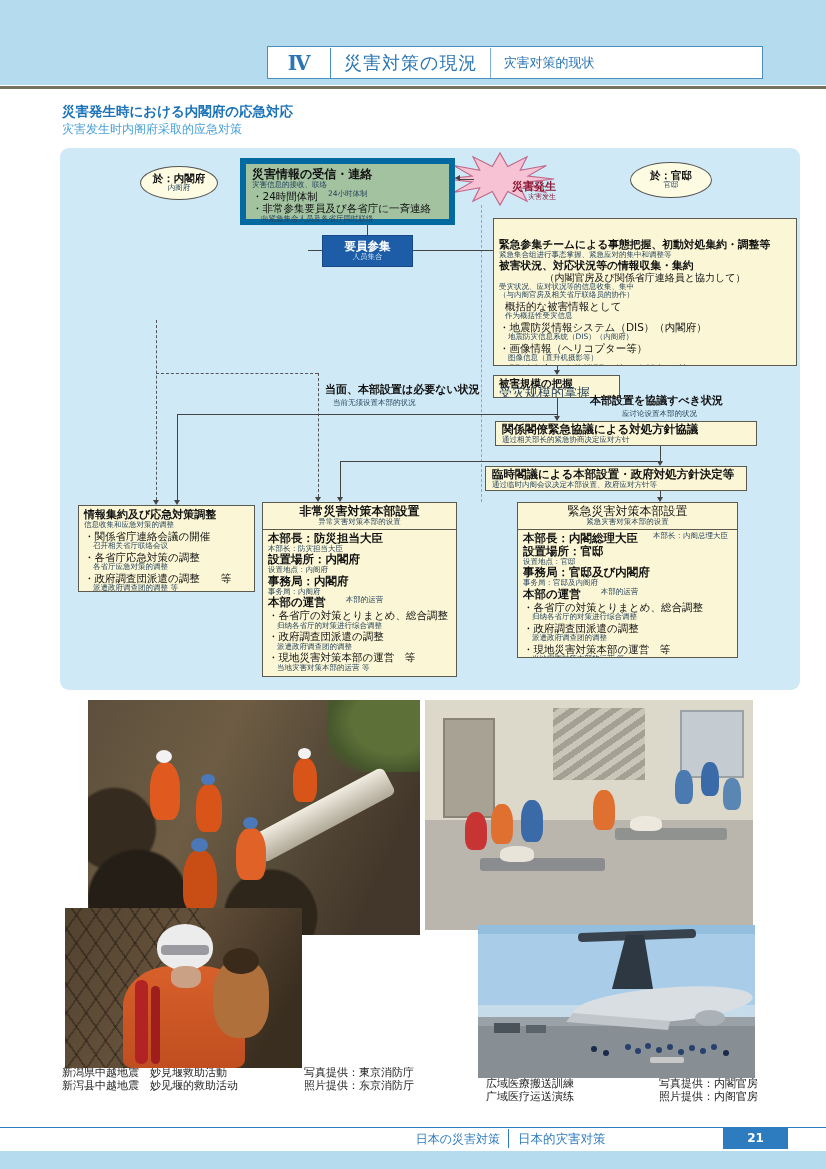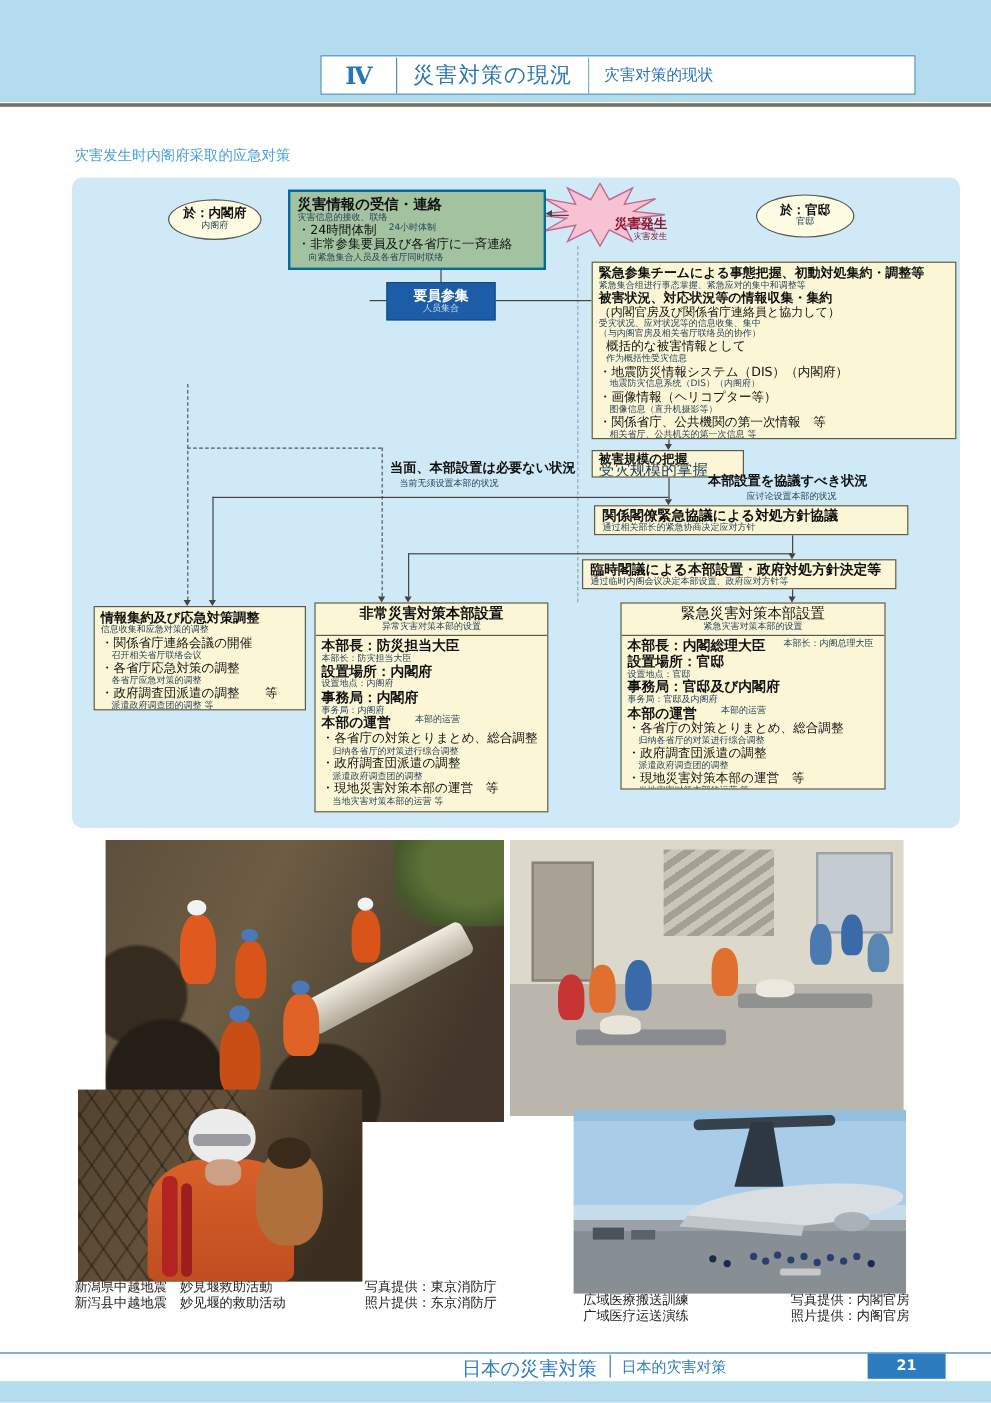--- a/index.html
+++ b/index.html
@@ -21,60 +21,61 @@
   .chart{left:60px;top:148px;width:740px;height:542px;background:#cfe9f6;border-radius:9px}
   .b{position:absolute;background:#fbf7d6;border:1px solid #5a5a50;box-sizing:border-box;padding:2px 5px;overflow:hidden}
   .t{font-weight:bold;font-size:11px;line-height:13px}
   .c{font-size:7.5px;line-height:8.5px;color:#27445c}
   .j{font-size:10.5px;line-height:12.5px}
   .hl{font-size:11.5px;line-height:13px;font-weight:bold}
   .ind{padding-left:9px}
   .row{display:flex;align-items:flex-start}
   .ell{position:absolute;background:#fdfbe2;border:1px solid #555;border-radius:50%;
        display:flex;flex-direction:column;align-items:center;justify-content:center;text-align:center}
-  .greenbox{position:absolute;background:#a2c2a0;border:2px solid #0369a1;box-sizing:border-box;padding:3px 6px}
+  .greenbox{position:absolute;background:#a2c2a0;border:6px solid #0369a1;box-sizing:border-box;padding:3px 6px}
   .bluebox{position:absolute;background:#1d5ca6;border:1px solid #164a86;box-sizing:border-box;color:#fff;
        display:flex;flex-direction:column;align-items:center;justify-content:center;text-align:center}
   .bluebox .c{color:#c8def2}
   .hqt{text-align:center;border-bottom:1px solid #5a5a50;margin:0 -5px 2px;padding:0 0 2px}
   .ln{position:absolute;background:#444}
   .dsh{position:absolute;width:0;border-left:1px dashed #555}
   .dshh{position:absolute;height:0;border-top:1px dashed #555}
   .divd{position:absolute;width:0;border-left:1px dashed #93a6b2}
   .ad{position:absolute;width:0;height:0;border-left:3.5px solid transparent;border-right:3.5px solid transparent;border-top:5px solid #444}
   .al{position:absolute;width:0;height:0;border-top:3.5px solid transparent;border-bottom:3.5px solid transparent;border-right:5px solid #444}
   .lblj{position:absolute;font-size:11px;font-weight:bold;line-height:12px}
   .lblc{position:absolute;font-size:7.5px;color:#27445c;line-height:9px}
   
   .ph{position:absolute;overflow:hidden}
   .fg{position:absolute;border-radius:45% 45% 30% 30%}
   .hm{position:absolute;border-radius:50%}
   .cap{position:absolute;font-size:11px;color:#222;line-height:13px}
   .cap .r1,.cap .r2{display:flex;justify-content:space-between}
   
   .fline{left:0;top:1127px;width:826px;height:1px;background:#2e7cc0}
-  .fjp{left:385px;top:1131px;width:115px;font-size:16px;color:#2e7cc0}
+  .fjp{left:385px;top:1131px;width:115px;text-align:right;font-size:12px;color:#2e7cc0}
   .fdiv{left:508px;top:1129px;width:1px;height:19px;background:#2e7cc0}
   .fcn{left:518px;top:1131px;font-size:12.5px;color:#2e7cc0}
   .pbox{left:723px;top:1128px;width:65px;height:21px;background:#2e7cc0;color:#fff;
         font-size:12px;font-weight:bold;text-align:center;line-height:21px}
   .bband{left:0;top:1151px;width:826px;height:18px;background:#b4dcee}
 </style>
 </head>
 <body>
 
 <div class="page">
 
   <div class="abs band"></div>
   <div class="abs rule"></div>
   <div class="abs tbox">
     <div class="tnum">Ⅳ</div>
     <div class="tjp">災害対策の現況</div>
     <div class="tcn">灾害对策的现状</div>
   </div>
+  <div class="abs stj">災害発生時における内閣府の応急対応</div>
   <div class="abs stc">灾害发生时内阁府采取的应急对策</div>
 
   <div class="abs chart">
 
     <div class="divd" style="left:421px;top:57px;height:297px"></div>
 
     <div class="dsh" style="left:96px;top:172px;height:180px"></div>
     <div class="dshh" style="left:96px;top:225px;width:162px"></div>
     <div class="dsh" style="left:258px;top:225px;height:124px"></div>
     <div class="ad" style="left:92.5px;top:352px"></div>
@@ -127,25 +128,25 @@
       <div class="j">・非常参集要員及び各省庁に一斉連絡</div>
       <div class="c ind">向紧急集合人员及各省厅同时联络</div>
     </div>
 
     <div class="bluebox" style="left:262px;top:87px;width:91px;height:32px">
       <div style="font-size:11.5px;font-weight:bold;line-height:13px">要員参集</div>
       <div class="c">人员集合</div>
     </div>
 
 
-    <div class="b" style="left:433px;top:70px;width:304px;height:148px;padding-top:3px">
+    <div class="b" style="left:433px;top:70px;width:304px;height:148px;padding-top:20px">
       <div style="font-size:10.8px;font-weight:bold;line-height:12px">緊急参集チームによる事態把握、初動対処集約・調整等</div>
       <div class="c">紧急集合组进行事态掌握、紧急应对的集中和调整等</div>
       <div style="font-size:10.8px;font-weight:bold;line-height:12px">被害状況、対応状況等の情報収集・集約</div>
-      <div style="font-size:10px;line-height:11px;text-align:left">（内閣官房及び関係省庁連絡員と協力して）</div>
+      <div style="font-size:10px;line-height:11px;text-align:center">（内閣官房及び関係省庁連絡員と協力して）</div>
       <div class="c">受灾状况、应对状况等的信息收集、集中</div>
       <div class="c">（与内阁官房及相关省厅联络员的协作）</div>
       <div class="j" style="padding-left:6px">概括的な被害情報として</div>
       <div class="c" style="padding-left:6px">作为概括性受灾信息</div>
       <div class="j">・地震防災情報システム（DIS）（内閣府）</div>
       <div class="c ind">地震防灾信息系统（DIS）（内阁府）</div>
       <div class="j">・画像情報（ヘリコプター等）</div>
       <div class="c ind">图像信息（直升机摄影等）</div>
       <div class="j">・関係省庁、公共機関の第一次情報　等</div>
       <div class="c ind">相关省厅、公共机关的第一次信息 等</div>

